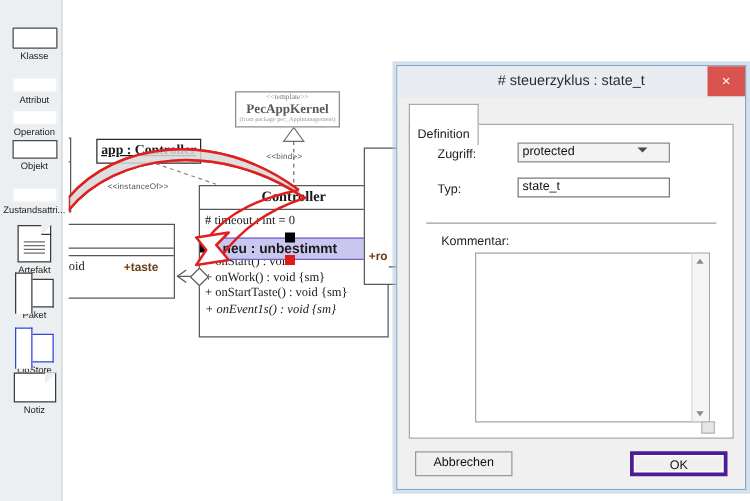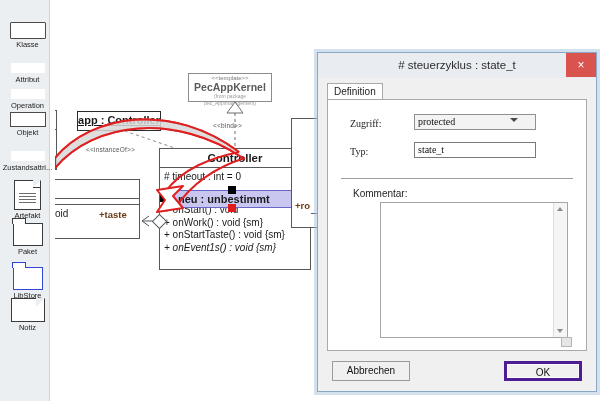--- a/index.html
+++ b/index.html
@@ -73,21 +73,21 @@
   }
   .shape-note:before{
     content:"";position:absolute;right:-1px;top:-1px;width:0;height:0;
     border-left:9px solid #eceff1;border-bottom:9px solid transparent;
   }
   
   #canvas{
     position:absolute;left:55px;top:0;width:545px;height:401px;
     background:#ffffff;overflow:hidden;
   }
-  .umlbox{position:absolute;background:#fff;border:1px solid #55595c;box-sizing:border-box;}
+  .umlbox{position:absolute;background:#fff;border:1px solid #55595c;box-sizing:border-box;font-family:Liberation Serif, serif;}
   .uml-title{
     text-align:center;font-weight:bold;font-size:11.5px;padding:3px 0 3px;
   }
   .uml-sep{height:1px;background:#55595c;}
   .uml-body{padding:3px 4px;line-height:12.5px;font-size:10px;}
   
   #objbox{left:22px;top:111px;width:84px;height:20px;border:1.6px solid #2b2b2b;}
   #objbox .lbl{
     text-align:center;font-weight:bold;font-size:11px;line-height:17px;
     text-decoration:underline;
@@ -142,30 +142,30 @@
     text-align:center;line-height:25px;font-size:11.5px;color:#2c2c2c;
   }
   #closebtn{
     position:absolute;right:0;top:0;width:30px;height:24px;
     background:#d9544f;color:#fff;font-size:12px;line-height:24px;
     text-align:center;cursor:pointer;
   }
   #dlgbody{position:absolute;left:0;top:25px;right:0;bottom:0;background:#f0f0f0;}
   #tabstrip{position:absolute;left:9px;top:5px;right:9px;height:17px;}
   .tab{
-    float:left;height:16px;line-height:15px;padding:0 6px;font-size:10px;
+    float:left;height:16px;line-height:15px;padding:16px 6px;font-size:10px;
     background:#e4e4e4;border:1px solid #a9a9a9;border-bottom:none;
     box-sizing:border-box;color:#222;
   }
   .tab.active{background:#fff;position:relative;z-index:2;}
   #tabpanel{
     position:absolute;left:9px;top:21px;right:9px;bottom:40px;
     background:#fff;border:1px solid #a9a9a9;box-sizing:border-box;
   }
-  .frow{position:absolute;left:0;width:100%;height:22px;font-family:Liberation Serif, serif;}
+  .frow{position:absolute;left:0;width:100%;height:22px;}
   .flabel{position:absolute;left:22px;top:4px;font-size:10px;color:#222;}
   .fctl{
     position:absolute;left:74px;width:122px;height:16px;
     border:1px solid #7a7a7a;background:#fff;box-sizing:border-box;
     font-size:10px;line-height:14px;padding-left:3px;color:#111;margin-left:12px;
   }
   .fctl.select{background:#f3f3f3;border-color:#8f8f8f;}
   .fctl.focus{border:1px solid #3a78c8;}
   .caret{
     position:absolute;right:4px;top:4px;width:0;height:0;

